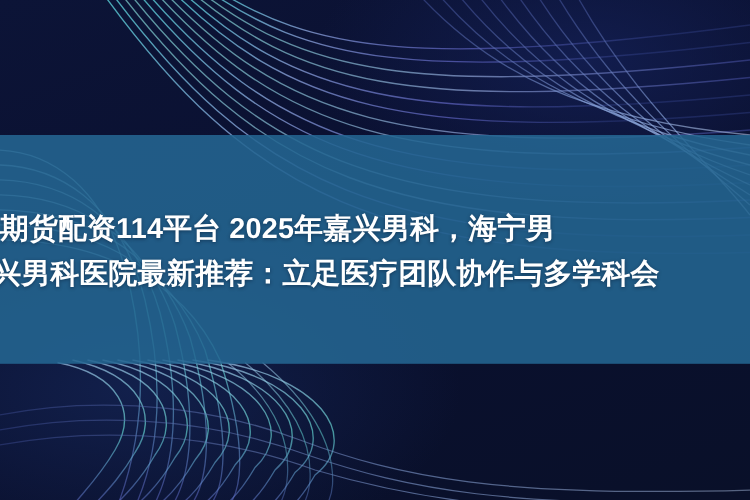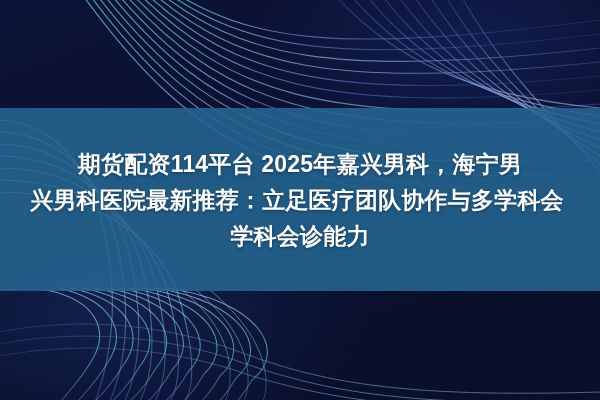--- a/index.html
+++ b/index.html
@@ -29,21 +29,20 @@
       linear-gradient(160deg, #0c1437 0%, #0a1030 45%, #091029 100%);
   }
   #wave-layer svg, #band-layer svg { display: block; }
   #text-layer {
     display: flex;
     align-items: center;
     justify-content: center;
   }
   .headline {
     width: 600px;
-    text-align: center;
     color: #ffffff;
     font-size: 23px;
     font-weight: bold;
     line-height: 36px;
     letter-spacing: 0.2px;
     white-space: nowrap;
     text-shadow: 0 1px 3px rgba(2,10,30,0.45);
   }
   .headline .l2 { margin-left: -6px; }
 </style>
@@ -148,17 +147,16 @@
     <svg width="600" height="400" viewBox="0 0 600 400" xmlns="http://www.w3.org/2000/svg">
       <rect x="0" y="108" width="600" height="183" fill="#2a6f9b" fill-opacity="0.82"></rect>
       <rect x="0" y="108" width="600" height="183" fill="#1b5580" fill-opacity="0.3"></rect>
     </svg>
   </div>
 
   <div id="text-layer">
     <div class="headline">
       <div class="l1">期货配资114平台 2025年嘉兴男科，海宁男</div>
       <div class="l2">兴男科医院最新推荐：立足医疗团队协作与多学科会</div>
-      <div class="l3">学科会诊能力</div>
     </div>
   </div>
 
 </div>
 
 </body></html>

